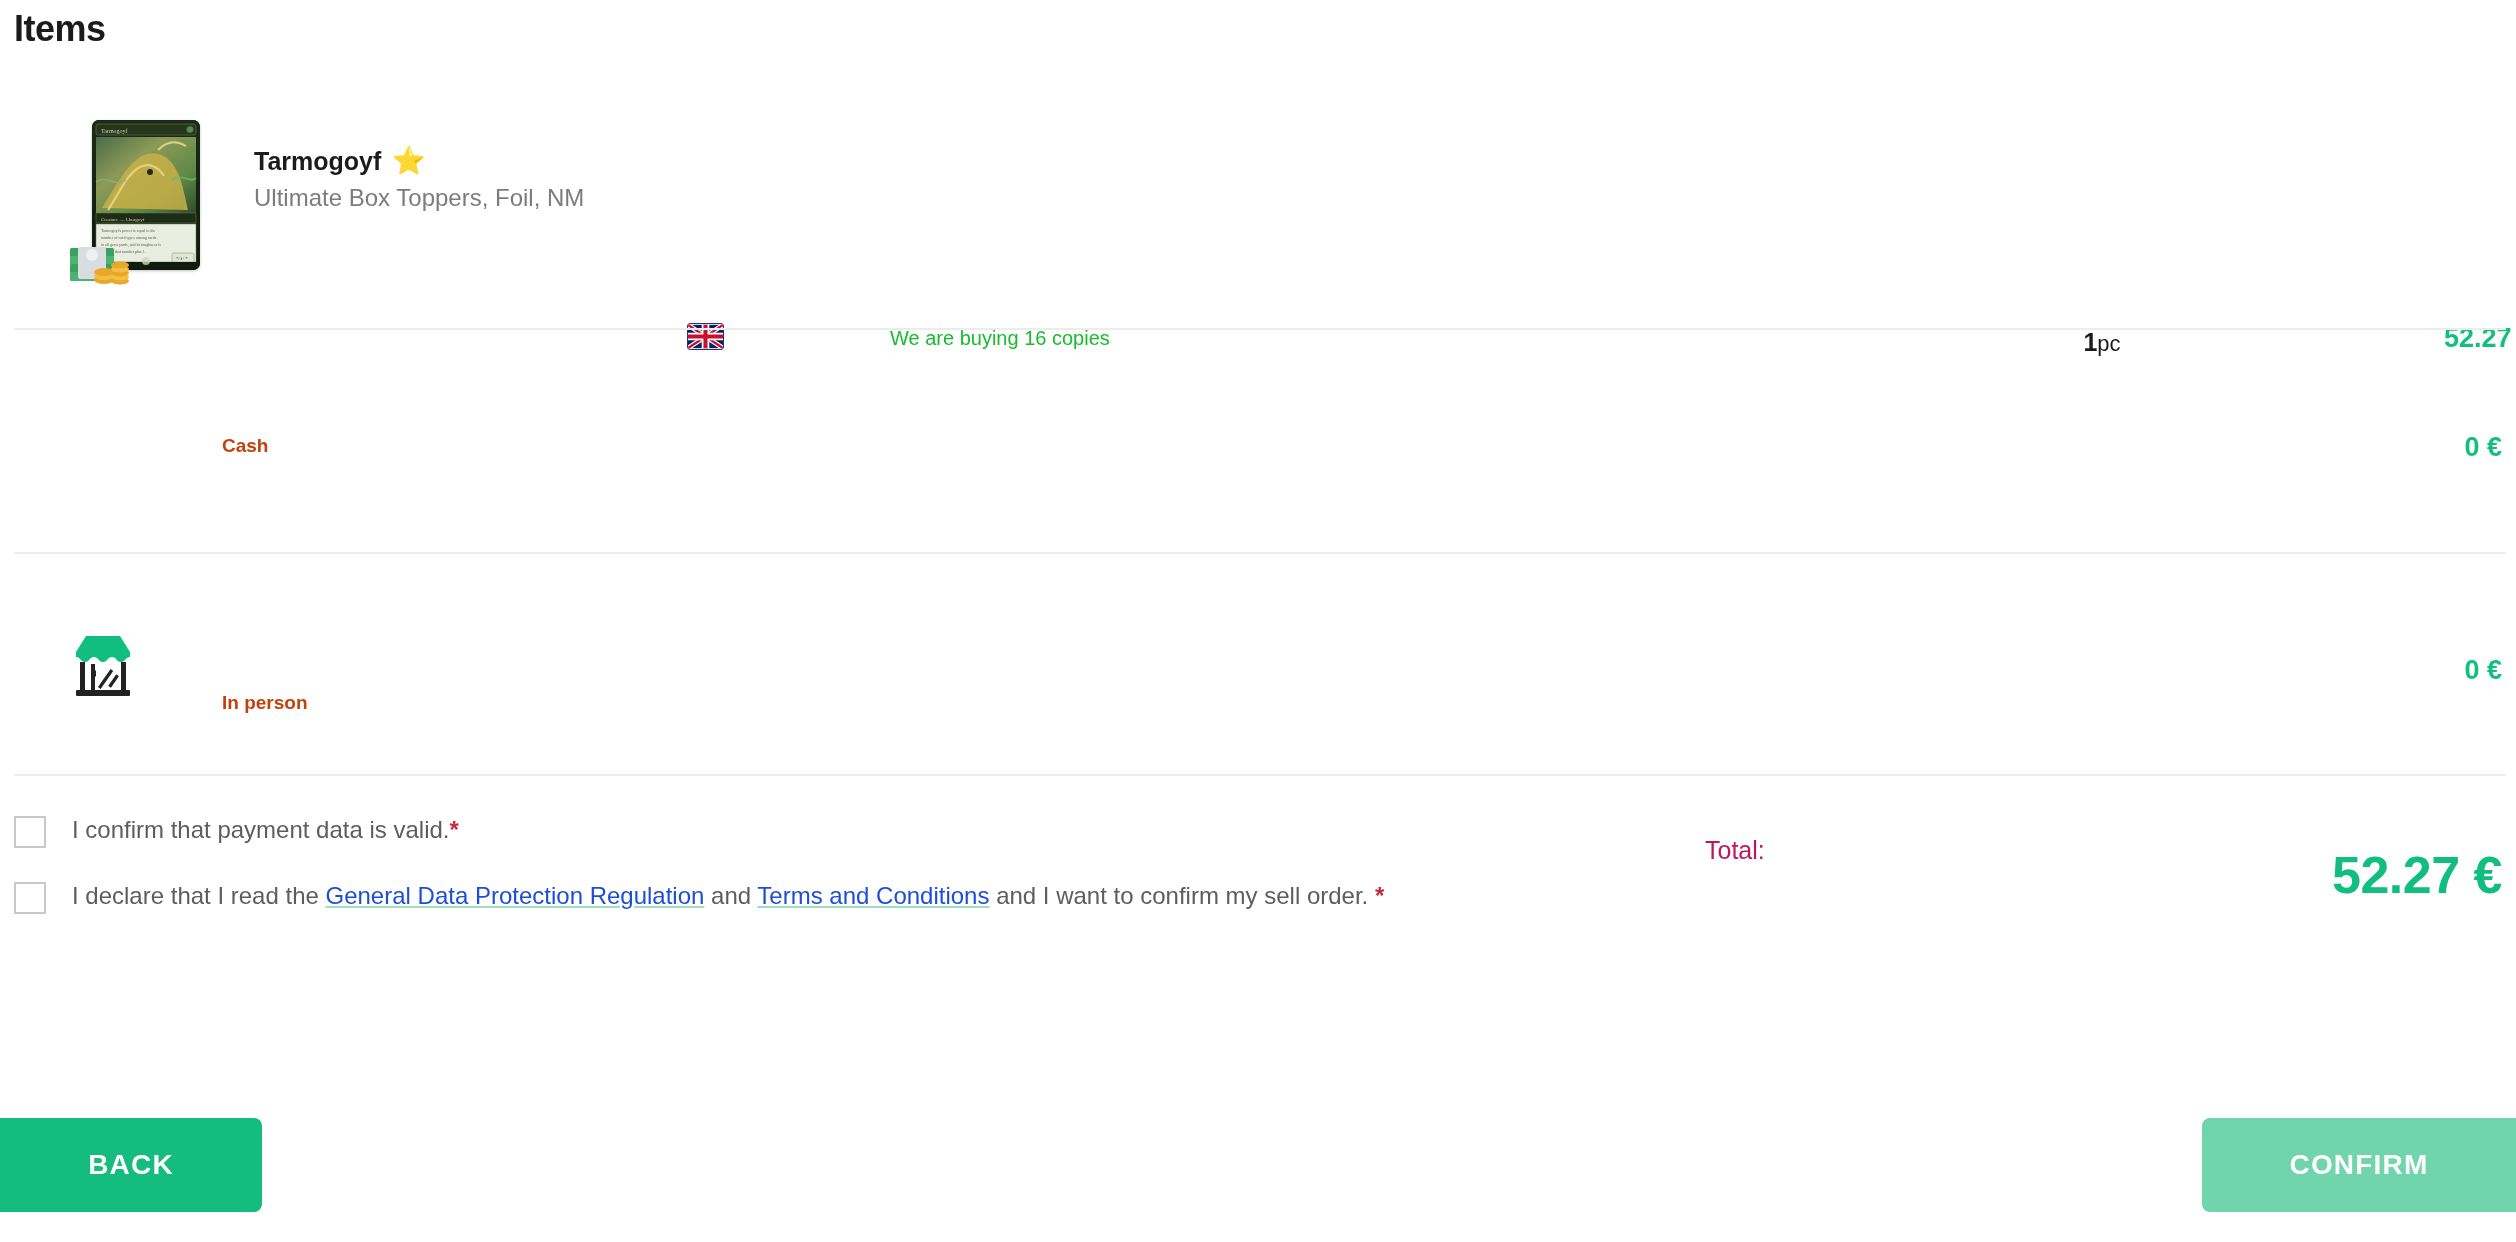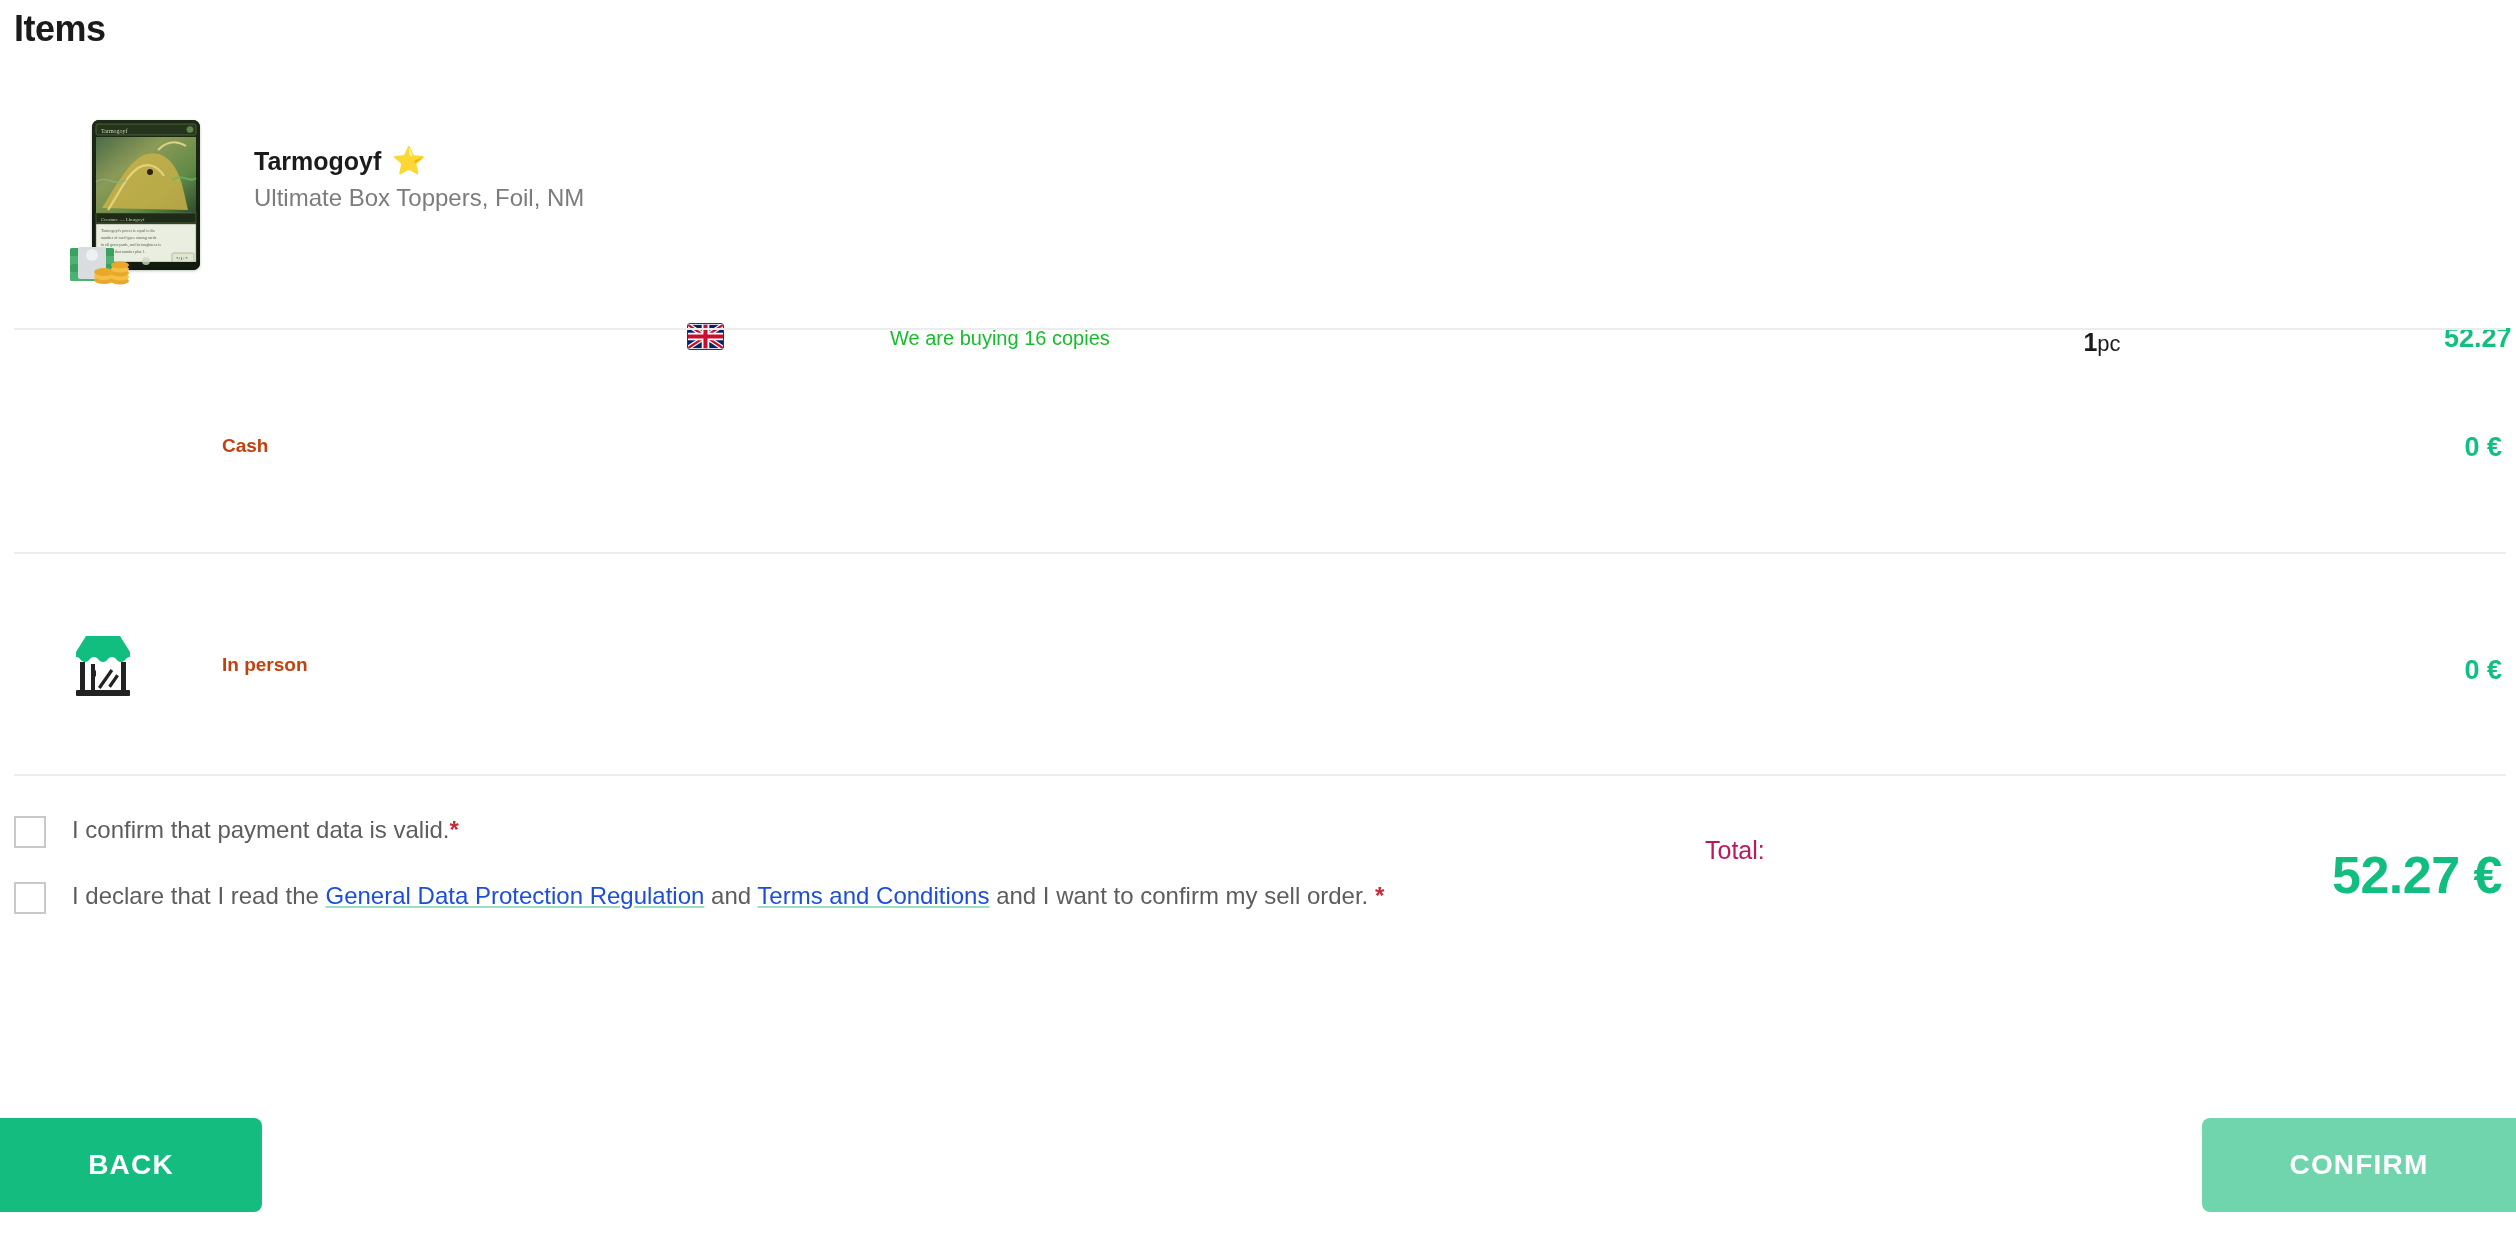--- a/index.html
+++ b/index.html
@@ -158,21 +158,21 @@
   }
 
   .pay-label {
     position: absolute;
     left: 222px;
     font-size: 19px;
     font-weight: 700;
     color: #c2410c;
   }
   .pay-label.cash { top: 435px; }
-  .pay-label.inperson { top: 654px; }
+  .pay-label.inperson { top: 692px; }
 
   .store-icon {
     position: absolute;
     left: 68px;
     top: 630px;
     width: 70px;
     height: 70px;
   }
 
   .pay-amount {

